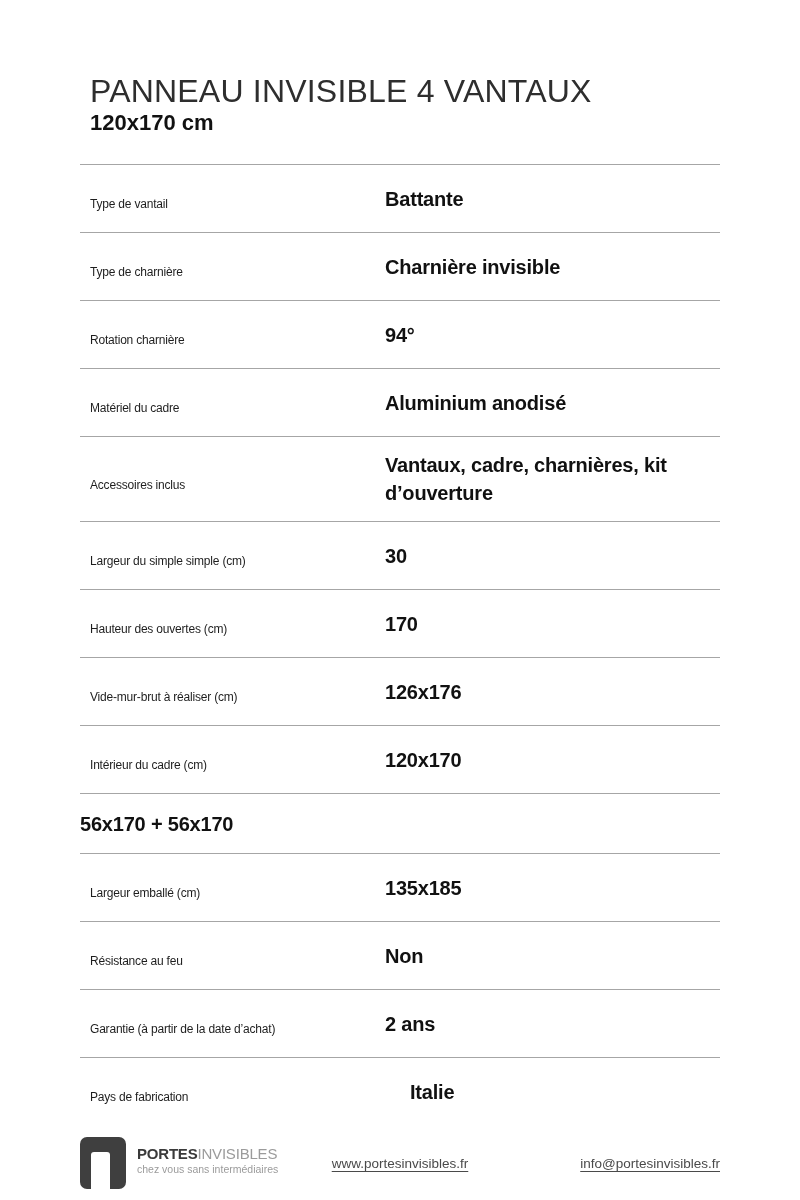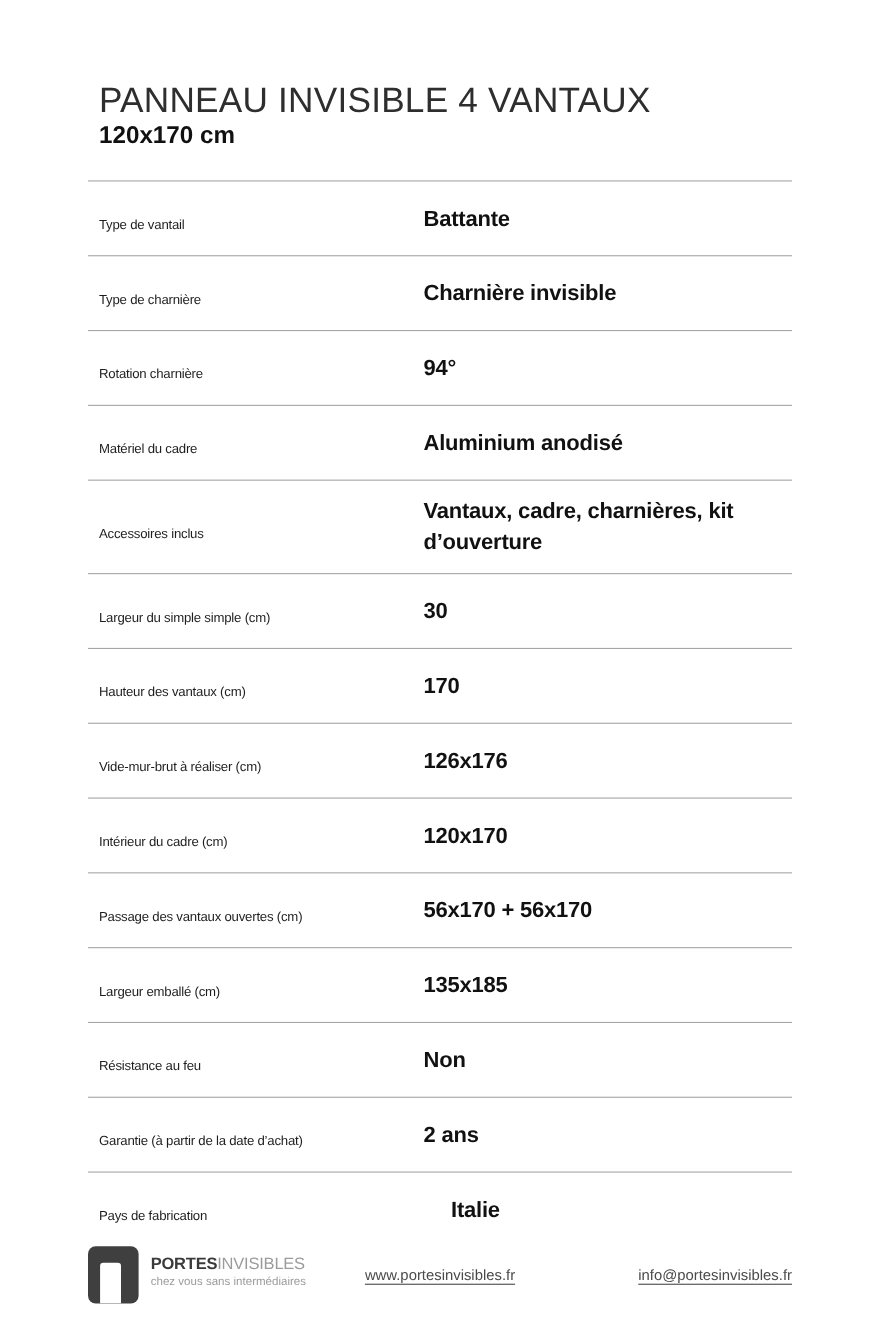--- a/index.html
+++ b/index.html
@@ -45,21 +45,21 @@
     margin-top:11px;
   }
   .spec-value{
     flex:1;padding-right:6px;
     font-size:20px;line-height:28px;font-weight:700;color:var(--ink-bold);
     letter-spacing:-0.2px;
   }
 
   
   footer{
-    width:640px;margin-top:0;
+    width:640px;margin-top:12px;
     display:grid;grid-template-columns:1fr auto 1fr;align-items:center;gap:12px;
   }
   .brand{display:flex;align-items:flex-start;gap:11px;justify-self:start;}
   .logo-mark{
     position:relative;width:46px;height:52px;
     background:var(--logo);border-radius:7px;overflow:hidden;flex:0 0 auto;
   }
   .logo-door{
     position:absolute;left:11px;top:15px;width:19px;bottom:0;
     background:#fff;border-radius:3px 3px 0 0;
@@ -105,33 +105,32 @@
       </div>
       <div class="spec-row">
         <div class="spec-label">Accessoires inclus</div>
         <div class="spec-value">Vantaux, cadre, charnières, kit d’ouverture</div>
       </div>
       <div class="spec-row">
         <div class="spec-label">Largeur du simple simple (cm)</div>
         <div class="spec-value">30</div>
       </div>
       <div class="spec-row">
-        <div class="spec-label">Hauteur des vantaux (cm)</div>
+        <div class="spec-label">Hauteur des ouvertes (cm)</div>
         <div class="spec-value">170</div>
       </div>
       <div class="spec-row">
         <div class="spec-label">Vide-mur-brut à réaliser (cm)</div>
         <div class="spec-value">126x176</div>
       </div>
       <div class="spec-row">
         <div class="spec-label">Intérieur du cadre (cm)</div>
         <div class="spec-value">120x170</div>
       </div>
       <div class="spec-row">
-        <div class="spec-label">Passage des vantaux ouvertes (cm)</div>
         <div class="spec-value">56x170 + 56x170</div>
       </div>
       <div class="spec-row">
         <div class="spec-label">Largeur emballé (cm)</div>
         <div class="spec-value">135x185</div>
       </div>
       <div class="spec-row">
         <div class="spec-label">Résistance au feu</div>
         <div class="spec-value">Non</div>
       </div>

